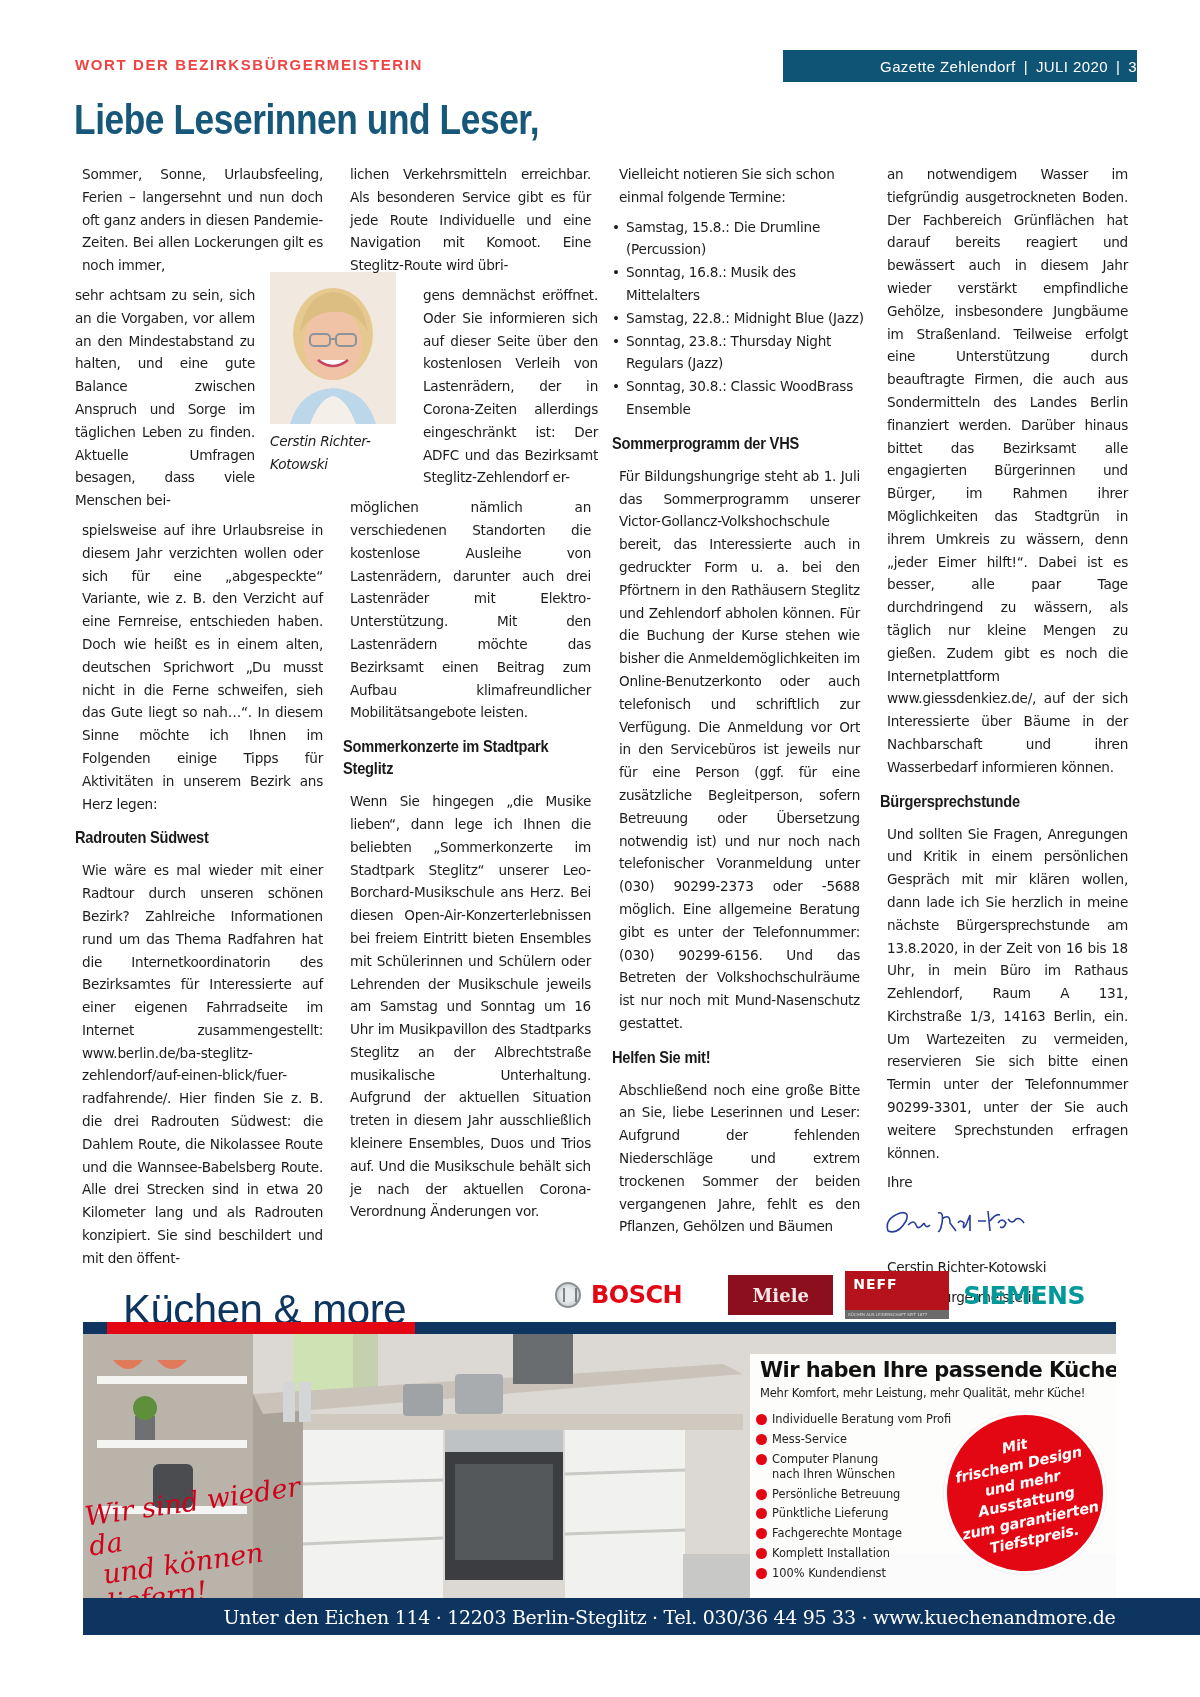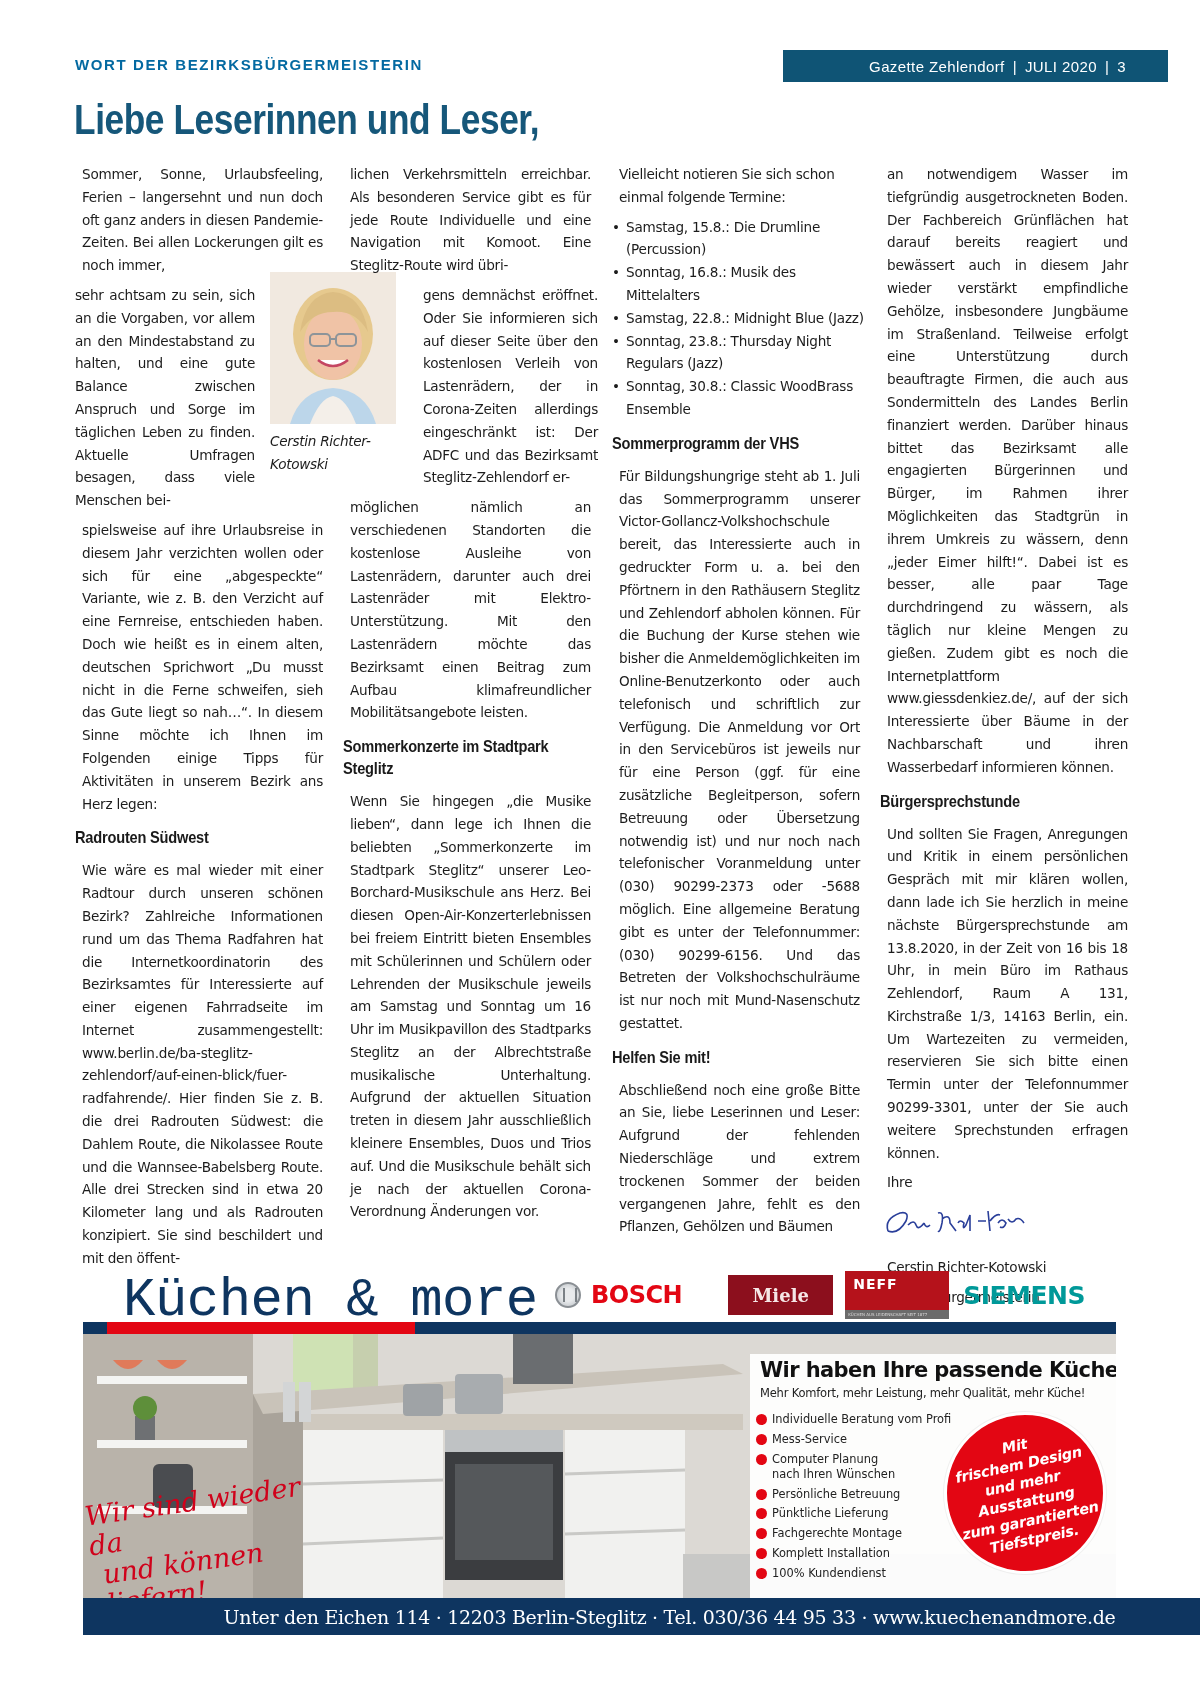--- a/index.html
+++ b/index.html
@@ -3,27 +3,27 @@
 <meta charset="utf-8">
 <style>
   * { box-sizing: border-box; margin: 0; padding: 0; }
   html, body { width: 1200px; height: 1697px; background: #ffffff; overflow: hidden; }
   body { position: relative; font-family: "DejaVu Sans", sans-serif; color: #1a1a1a; }
 
   
   .section-label {
     position: absolute; left: 75px; top: 56px;
     font-family: "Liberation Sans", sans-serif; font-size: 15px; letter-spacing: 1.6px;
-    font-weight: bold; color: #0369a1;
+    font-weight: bold; color: #ef4444;
   }
   .gazette-bar {
-    position: absolute; left: 783px; top: 50px; width: 385px; height: 32px;
+    position: absolute; left: 783px; top: 50px; width: 354px; height: 32px;
     background: #0f5475; color: #fff;
     font-family: "Liberation Sans", sans-serif; font-size: 15px;
-    display: flex; align-items: center; justify-content: flex-end; padding-right: 42px;
+    display: flex; align-items: center; justify-content: flex-end; 
     letter-spacing: 0.4px;
   }
   .gazette-bar .sep { margin: 0 8px; }
   .page-title {
     position: absolute; left: 74px; top: 95px;
     font-family: "Liberation Sans", sans-serif; font-size: 43px; color: #16577a;
     transform: scaleX(0.82); transform-origin: left top; letter-spacing: -0.5px;
   }
 
   
@@ -63,22 +63,22 @@
     content: "•"; position: absolute; left: 0; top: 0;
   }
 
   .signature { margin-top: 4px; height: 48px; }
   .signature svg { width: 150px; height: 46px; }
   .sign-name, .sign-title { text-align: left; }
 
   
   .ad { position: absolute; left: 83px; top: 1265px; width: 1033px; height: 370px; }
   .ad-logo {
-    position: absolute; left: 40px; top: 5px;
-    font-family: Liberation Mono, monospace; font-size: 54px; color: #0e3560;
+    position: absolute; left: 40px; top: 21px;
+    font-family: Liberation Sans, sans-serif; font-size: 42px; color: #0e3560;
     letter-spacing: -0.5px;
   }
   .brands { position: absolute; left: 472px; top: 8px; height: 44px; display: flex; align-items: center; }
   .bosch-emblem {
     width: 26px; height: 26px; border-radius: 50%;
     border: 2px solid #8a8f94; background: radial-gradient(circle, #e8eaec 40%, #b7bcc1 100%);
     position: relative; margin-right: 10px;
   }
   .bosch-emblem::after {
     content: ""; position: absolute; left: 6px; top: 4px; width: 10px; height: 14px;

